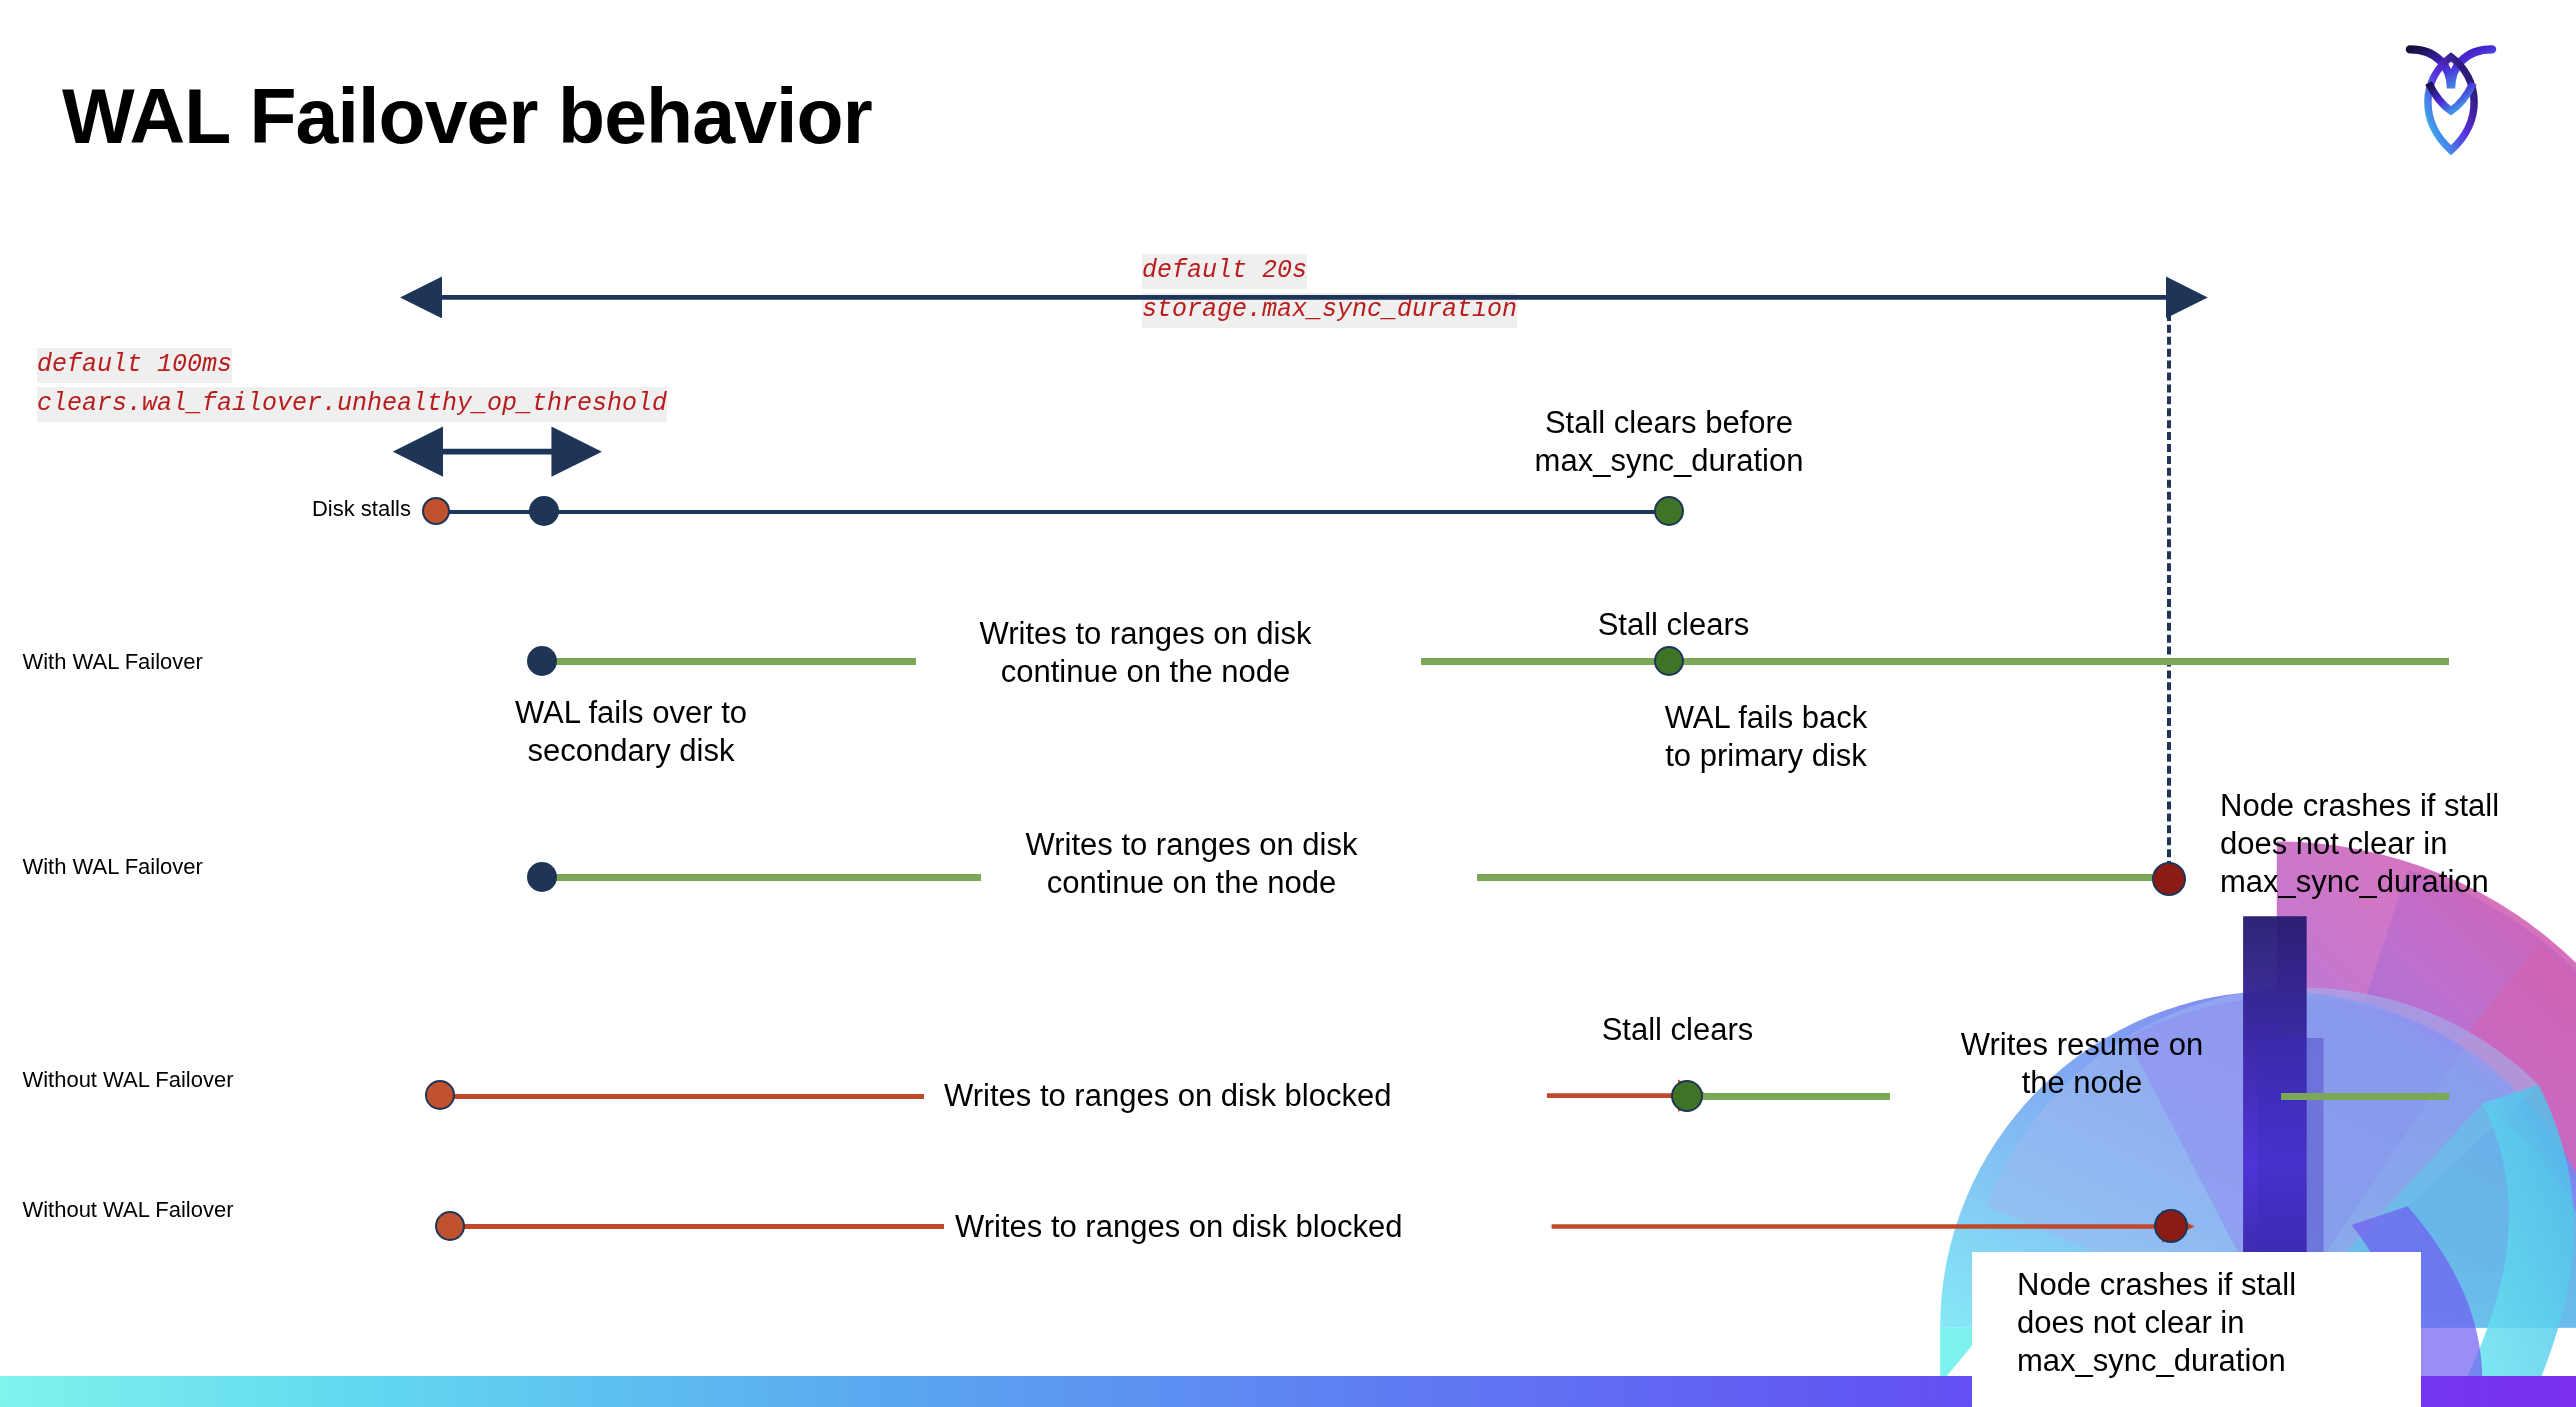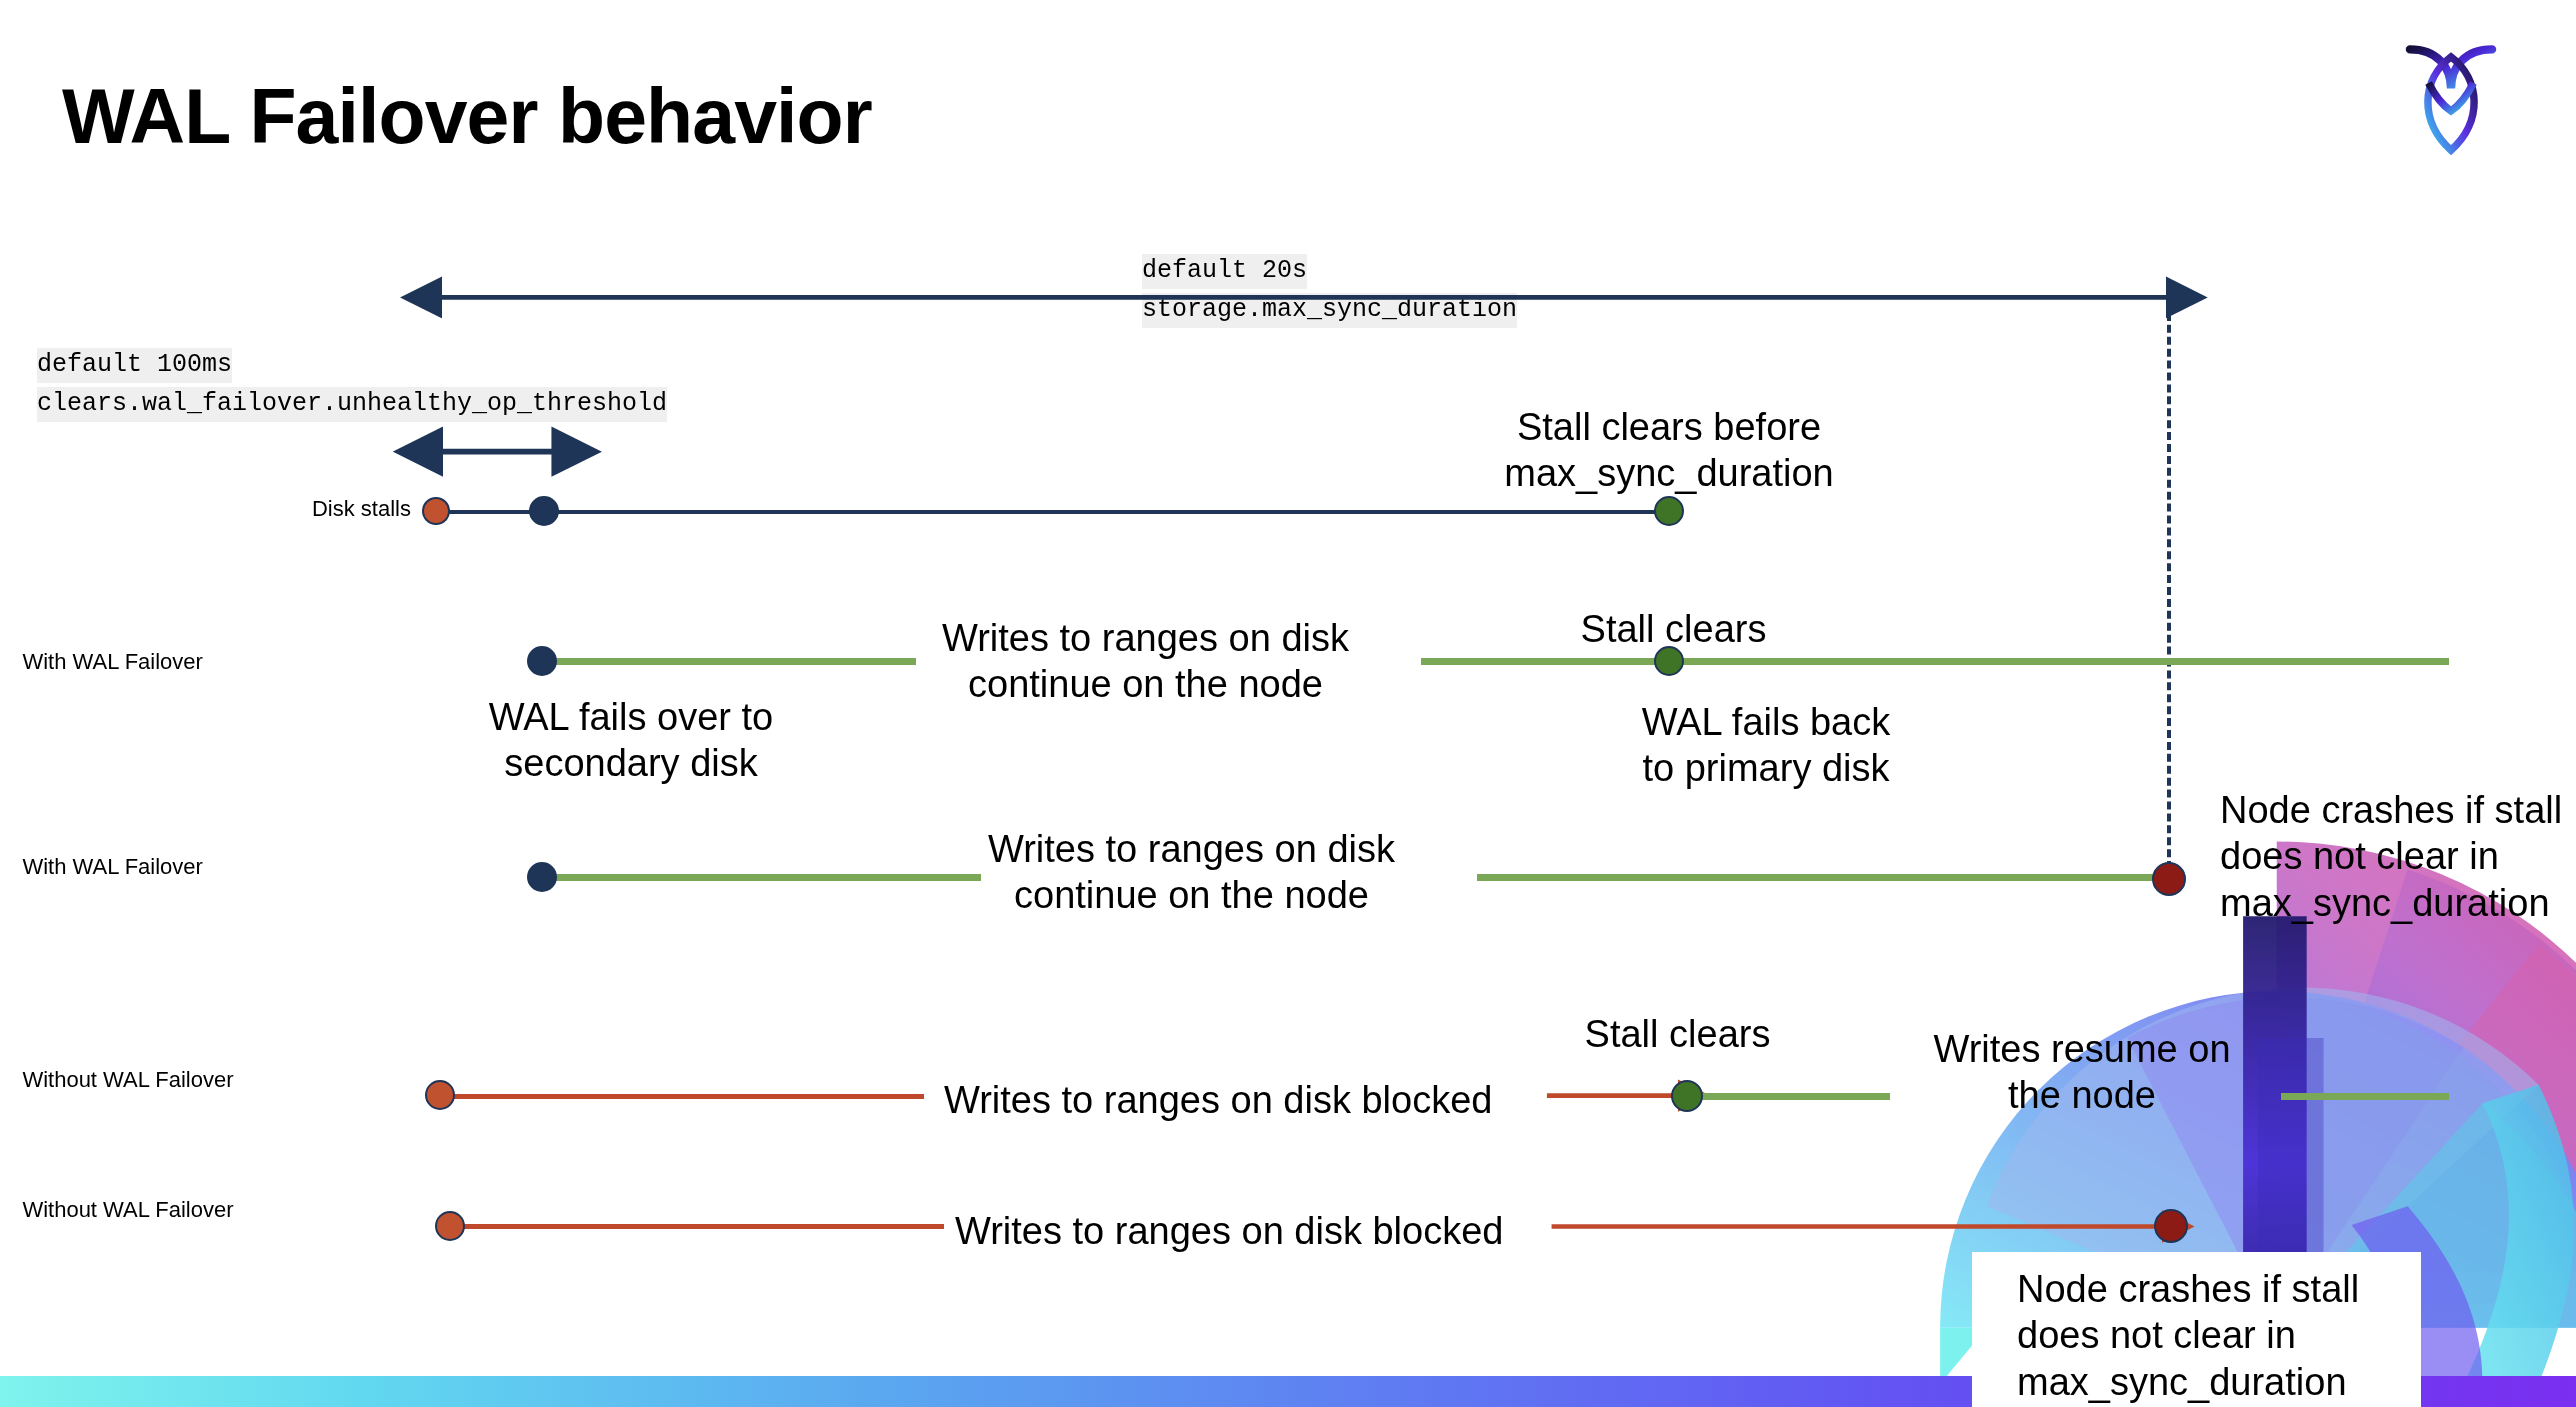--- a/index.html
+++ b/index.html
@@ -28,29 +28,29 @@
   .deco{position:absolute;right:0;bottom:24px;width:692px;height:580px;pointer-events:none;}
   .bottombar{
     position:absolute;left:0;bottom:0;width:2576px;height:32px;
     background:linear-gradient(90deg,#7ff3ec 0%, #62d8f0 14%, #5aa8f0 34%, #5f7cf2 54%, #6257f3 72%, #6b3df2 88%, #7b2ff0 100%);
   }
 
   
   .code{
     position:absolute;
     font-family:"Liberation Mono", monospace;
-    font-size:25px;color:#000000;white-space:pre;
-    background:#efefef;line-height:1.38;
+    font-size:25px;color:#b91c1c;white-space:pre;
+    background:#efefef;line-height:1.38;font-style:italic;
   }
 
   
   .lbl{
     position:absolute;color:#000000;
     font-family:"Liberation Sans", sans-serif;
-    font-size:38px;line-height:1.22;white-space:pre-line;
+    font-size:31px;line-height:1.22;white-space:pre-line;
   }
   .lbl.big{font-size:22px;}
   .lbl.c{text-align:center;}
   .lbl.r{text-align:right;}
 
   
   .line{position:absolute;height:4.7px;}
   .line.navy{background:#1f3557;height:3.7px;}
   .line.green{background:#7aa856;height:6.5px;}
   .line.red{background:#c0482b;height:4.7px;}

